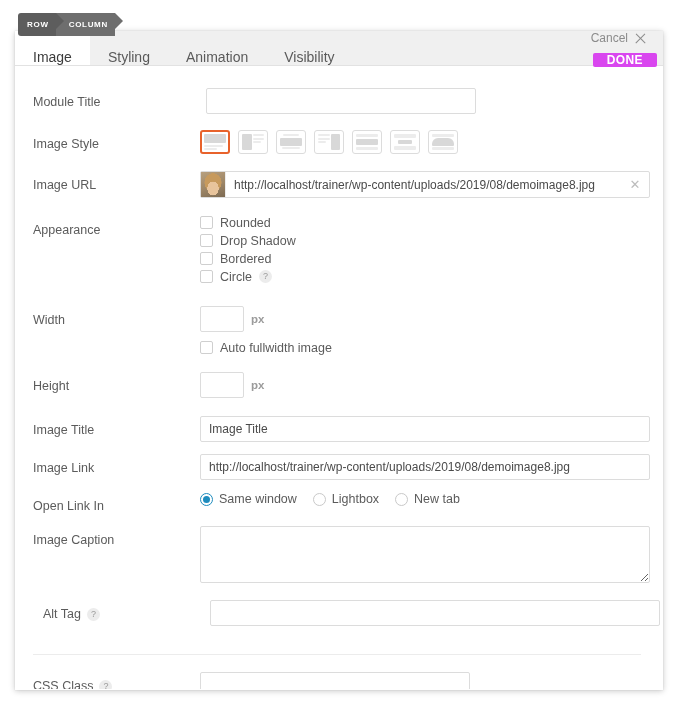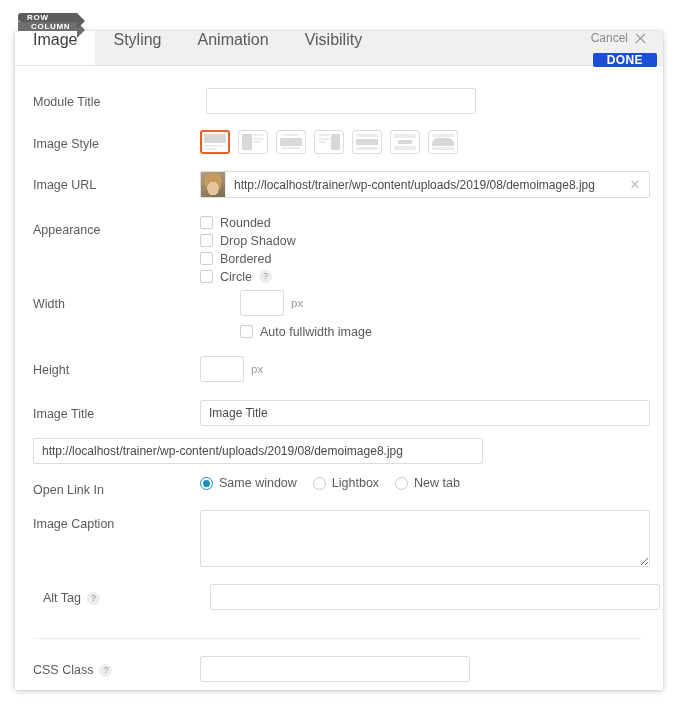--- a/index.html
+++ b/index.html
@@ -14,24 +14,23 @@
     position: relative;
     width: 678px; height: 705px;
     background: #ffffff;
     overflow: hidden;
   }
 
   
   .breadcrumb {
     position: absolute;
     left: 18px; top: 13px;
-    height: 34px;
+    height: 23px;
     display: flex; align-items: stretch;
     z-index: 6;
-    flex-direction: column;
   }
   .crumb {
     background: #5d5d5d;
     color: #ffffff;
     font-size: 8px;
     letter-spacing: .7px;
     font-weight: bold;
     display: flex; align-items: center;
     padding: 0 7px 0 9px;
     position: relative;
@@ -72,22 +71,22 @@
   .tabbar {
     position: relative;
     height: 35px;
     background: #f0f0f0;
     border-bottom: 1px solid #e2e2e2;
     display: flex;
     align-items: stretch;
   }
   .tab {
     padding: 0 18px;
-    display: flex; align-items: flex-start;
-    font-size: 16px;
+    display: flex; align-items: flex-end;
+    font-size: 14px;
     color: #5a5a5a;
     cursor: pointer;
     user-select: none;
   }
   .tab.active {
     background: #ffffff;
     color: #3c3c3c;
   }
   .tabbar-right {
     margin-left: auto;
@@ -113,21 +112,21 @@
   .x-glyph::before, .x-glyph::after {
     content: "";
     position: absolute;
     left: 0; top: 6px;
     width: 13px; height: 1.4px;
     background: #8b8b8b;
   }
   .x-glyph::before { transform: rotate(45deg); }
   .x-glyph::after  { transform: rotate(-45deg); }
   .done-btn {
-    background: #1d4ed8;
+    background: #d946ef;
     color: #ffffff;
     font-size: 12px;
     font-weight: bold;
     letter-spacing: .4px;
     border: none;
     border-radius: 2px;
     height: 25px;
     padding: 0 14px;
     cursor: pointer;
     font-family: "Liberation Sans", sans-serif;
@@ -302,20 +301,21 @@
     width: 7px; height: 7px;
     margin: -3.5px 0 0 -3.5px;
     border-radius: 50%;
     background: #1e8cbe;
   }
 
   .unit {
     font-size: 11.5px;
     color: #9b9b9b;
     margin-left: 7px;
+    font-weight: bold;
   }
   .inline { display: flex; align-items: center; }
 
   .divider {
     height: 1px;
     background: #ececec;
     margin: 0 22px 0 18px;
   }
 </style>
 </head>
@@ -454,21 +454,21 @@
             <span>Bordered</span>
           </div>
           <div class="chk-line">
             <span class="cbox"></span>
             <span>Circle</span>
             <span class="help">?</span>
           </div>
         </div>
       </div>
 
-      <div class="row" style="margin-top:2px;gap:40px;">
+      <div class="row" style="margin-top:18px;">
         <div class="label">Width</div>
         <div class="field">
           <div class="inline">
             <input type="text" class="w-tiny" value="" style="">
             <span class="unit">px</span>
           </div>
           <div class="chk-line" style="margin-top:9px;">
             <span class="cbox"></span>
             <span>Auto fullwidth image</span>
           </div>
@@ -486,20 +486,21 @@
       </div>
 
       <div class="row" style="margin-top:18px;">
         <div class="label">Image Title</div>
         <div class="field">
           <input type="text" class="w-full" value="Image Title" style="">
         </div>
       </div>
 
       <div class="row" style="margin-top:12px;">
+        <div class="label">Image Link</div>
         <div class="field">
           <input type="text" class="w-full" value="http://localhost/trainer/wp-content/uploads/2019/08/demoimage8.jpg" style="">
         </div>
       </div>
 
       <div class="row" style="margin-top:12px;">
         <div class="label">Open Link In</div>
         <div class="field">
           <div class="radios">
             <label class="radio-line">

